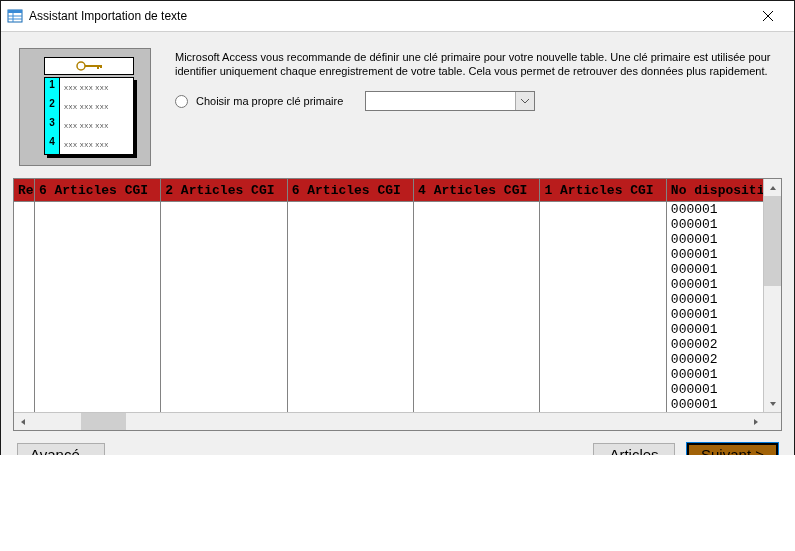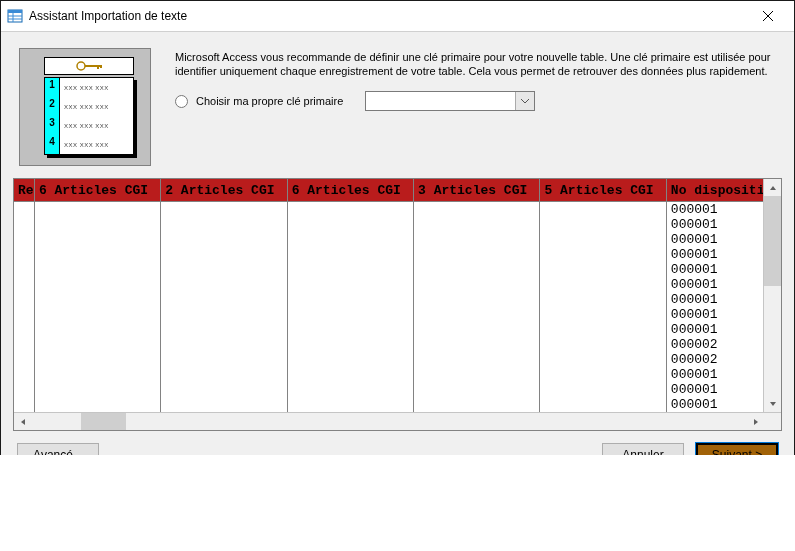--- a/index.html
+++ b/index.html
@@ -269,21 +269,21 @@
     display: flex;
     align-items: center;
     padding: 12px 4px 0 4px;
     gap: 12px;
   }
   .buttons-row .spacer { flex: 1; }
   button.btn {
     height: 23px;
     min-width: 82px;
     padding: 0 12px;
-    font-size: 12px;
+    font-size: 15px;
     background: #e1e1e1;
     border: 1px solid #adadad;
     color: #000;
   }
   button.btn.default {
     border: 2px solid #000000;
     outline: 1px solid #0078d7;
     background: #a16207;
   }
   button.btn .u { text-decoration: underline; }
@@ -378,22 +378,22 @@
               <col style="width: 124px;">
               <col style="width: 124px;">
               <col style="width: 112px;">
             </colgroup>
           <thead>
               <tr id="grid-head">
                 <th>Re</th>
                 <th>6 Articles CGI</th>
                 <th>2 Articles CGI</th>
                 <th>6 Articles CGI</th>
-                <th>3 Articles CGI</th>
-                <th>5 Articles CGI</th>
+                <th>4 Articles CGI</th>
+                <th>1 Articles CGI</th>
                 <th>No disposition</th>
               </tr>
             </thead>
           <tbody id="grid-body">
               <tr>
                 <td></td>
                 <td></td>
                 <td></td>
                 <td></td>
                 <td></td>
@@ -551,18 +551,18 @@
               <polygon points="2,1 6,4 2,7" fill="#606060"></polygon>
             </svg>
           </div>
         <div class="corner"></div>
       </div>
     </div>
 
     <div class="buttons-row">
       <button class="btn"><span class="u">A</span><span>vancé...</span></button>
       <div class="spacer"></div>
-      <button class="btn">Annuler</button>
+      <button class="btn">Articles</button>
       <button class="btn default"><span class="u">S</span><span>uivant &gt;</span></button>
     </div>
 
   </div>
 </div>
 
 </body></html>

